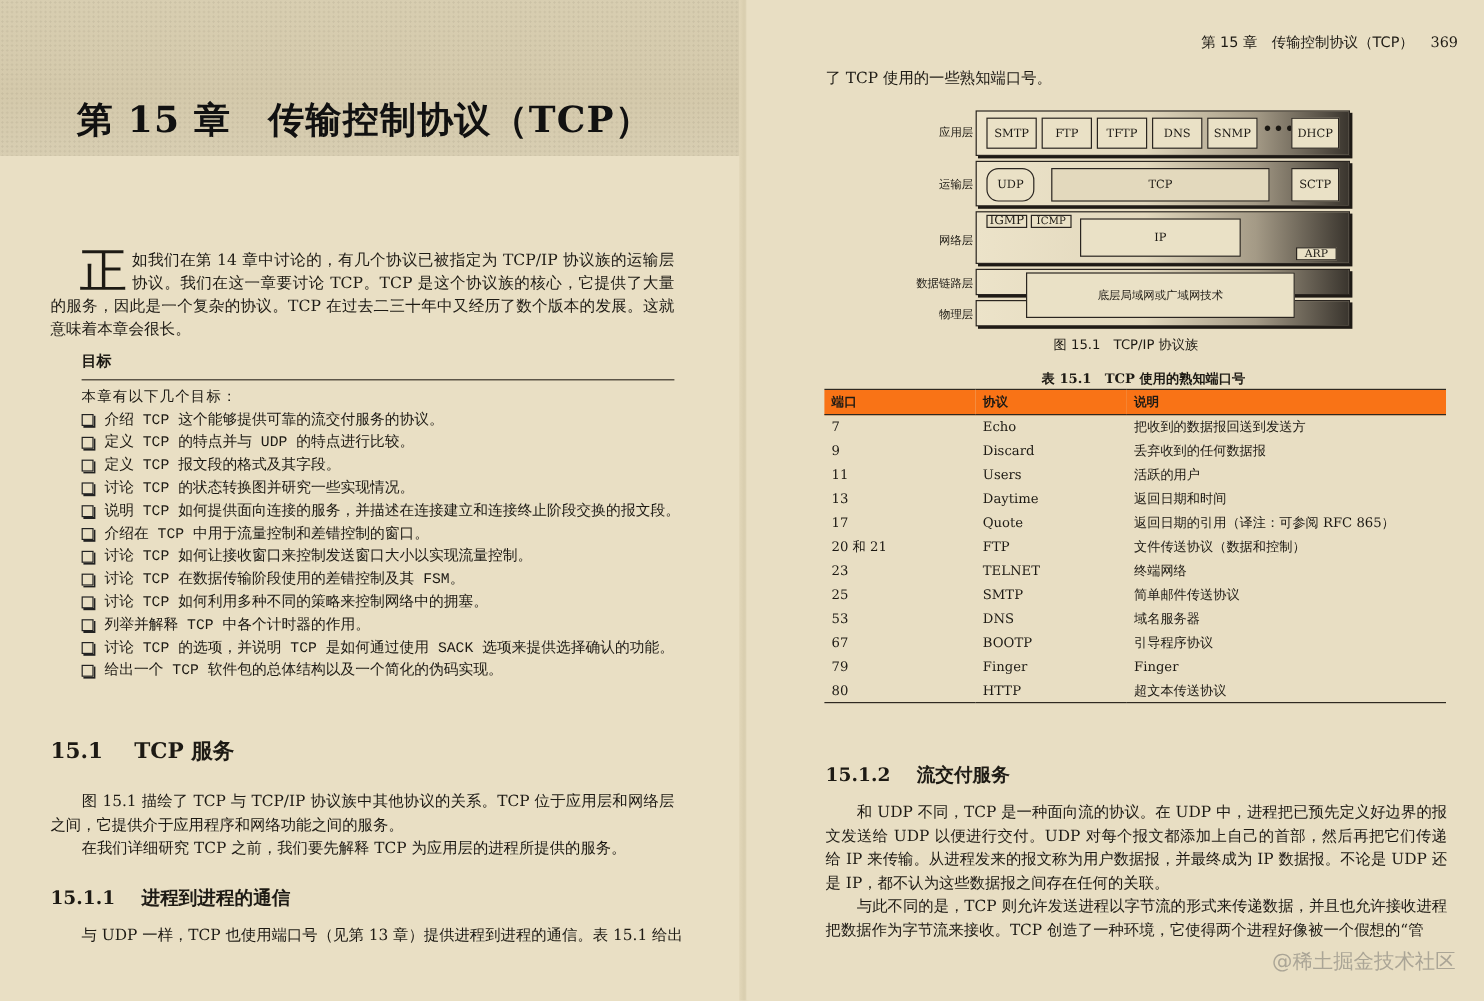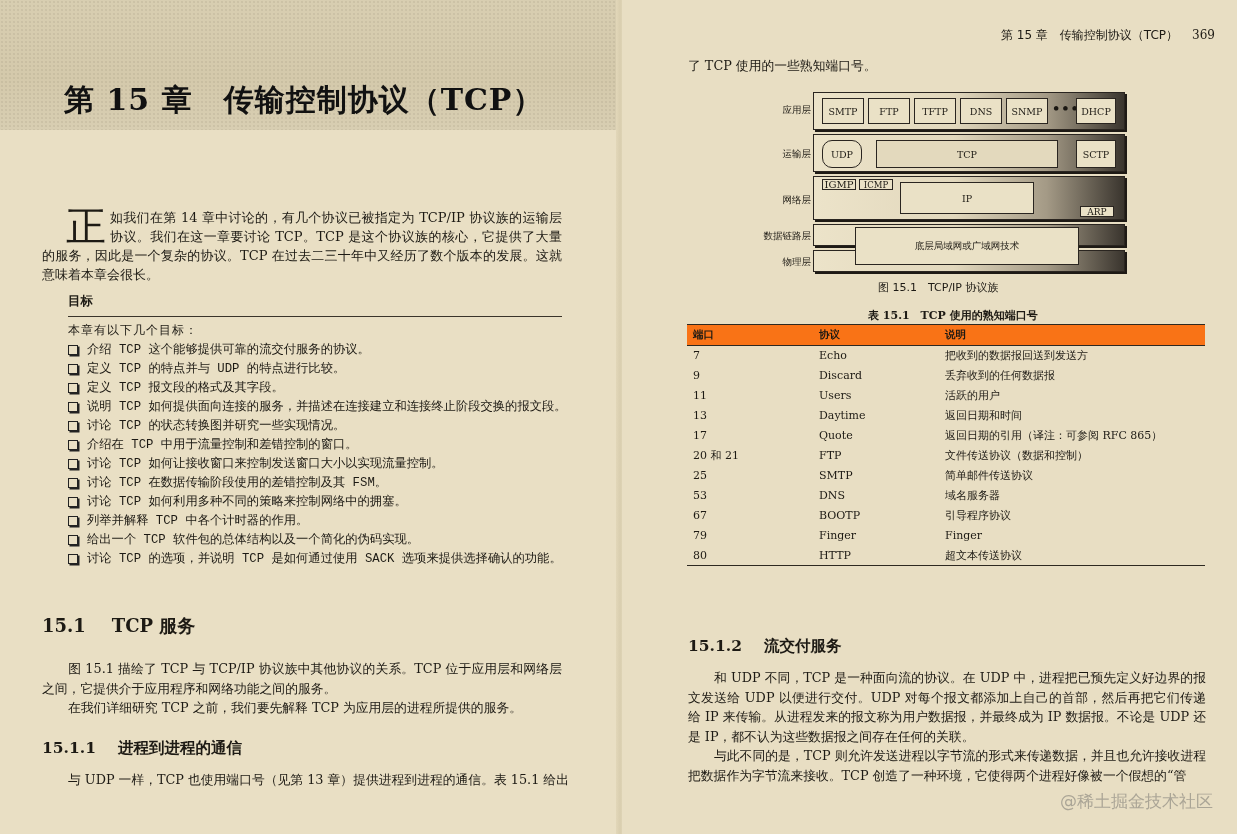--- a/index.html
+++ b/index.html
@@ -140,29 +140,29 @@
   <span class="dropcap">正</span>
   <span>如我们在第 14 章中讨论的，有几个协议已被指定为 TCP/IP 协议族的运输层协议。我们在这一章要讨论 TCP。TCP 是这个协议族的核心，它提供了大量的服务，因此是一个复杂的协议。TCP 在过去二三十年中又经历了数个版本的发展。这就意味着本章会很长。</span>
 </div>
 
 <div class="goals-heading">目标</div>
 <div class="goals-intro">本章有以下几个目标：</div>
 <ul class="goals-list">
   <li><span class="checkbox"></span><span>介绍 TCP 这个能够提供可靠的流交付服务的协议。</span></li>
   <li><span class="checkbox"></span><span>定义 TCP 的特点并与 UDP 的特点进行比较。</span></li>
   <li><span class="checkbox"></span><span>定义 TCP 报文段的格式及其字段。</span></li>
+  <li><span class="checkbox"></span><span>讨论 TCP 的状态转换图并研究一些实现情况。</span></li>
   <li><span class="checkbox"></span><span>说明 TCP 如何提供面向连接的服务，并描述在连接建立和连接终止阶段交换的报文段。</span></li>
-  <li><span class="checkbox"></span><span>讨论 TCP 的状态转换图并研究一些实现情况。</span></li>
   <li><span class="checkbox"></span><span>介绍在 TCP 中用于流量控制和差错控制的窗口。</span></li>
   <li><span class="checkbox"></span><span>讨论 TCP 如何让接收窗口来控制发送窗口大小以实现流量控制。</span></li>
   <li><span class="checkbox"></span><span>讨论 TCP 在数据传输阶段使用的差错控制及其 FSM。</span></li>
   <li><span class="checkbox"></span><span>讨论 TCP 如何利用多种不同的策略来控制网络中的拥塞。</span></li>
   <li><span class="checkbox"></span><span>列举并解释 TCP 中各个计时器的作用。</span></li>
+  <li><span class="checkbox"></span><span>讨论 TCP 的选项，并说明 TCP 是如何通过使用 SACK 选项来提供选择确认的功能。</span></li>
   <li><span class="checkbox"></span><span>给出一个 TCP 软件包的总体结构以及一个简化的伪码实现。</span></li>
-  <li><span class="checkbox"></span><span>讨论 TCP 的选项，并说明 TCP 是如何通过使用 SACK 选项来提供选择确认的功能。</span></li>
 </ul>
 
 <h2 class="h2">
   <span class="num">15.1</span><span>TCP 服务</span>
 </h2>
 <p class="para" style="left:42px; top:659px; width:520px;">
   <span class="indent"></span><span>图 15.1 描绘了 TCP 与 TCP/IP 协议族中其他协议的关系。TCP 位于应用层和网络层之间，它提供介于应用程序和网络功能之间的服务。</span>
 </p>
 <p class="para" style="left:42px; top:698px; width:520px;">
   <span class="indent"></span><span>在我们详细研究 TCP 之前，我们要先解释 TCP 为应用层的进程所提供的服务。</span>
@@ -251,20 +251,25 @@
         <td>17</td>
         <td>Quote</td>
         <td>返回日期的引用（译注：可参阅 RFC 865）</td>
       </tr>
     <tr>
         <td>20 和 21</td>
         <td>FTP</td>
         <td>文件传送协议（数据和控制）</td>
       </tr>
     <tr>
+        <td>23</td>
+        <td>TELNET</td>
+        <td>终端网络</td>
+      </tr>
+    <tr>
         <td>25</td>
         <td>SMTP</td>
         <td>简单邮件传送协议</td>
       </tr>
     <tr>
         <td>53</td>
         <td>DNS</td>
         <td>域名服务器</td>
       </tr>
     <tr>

